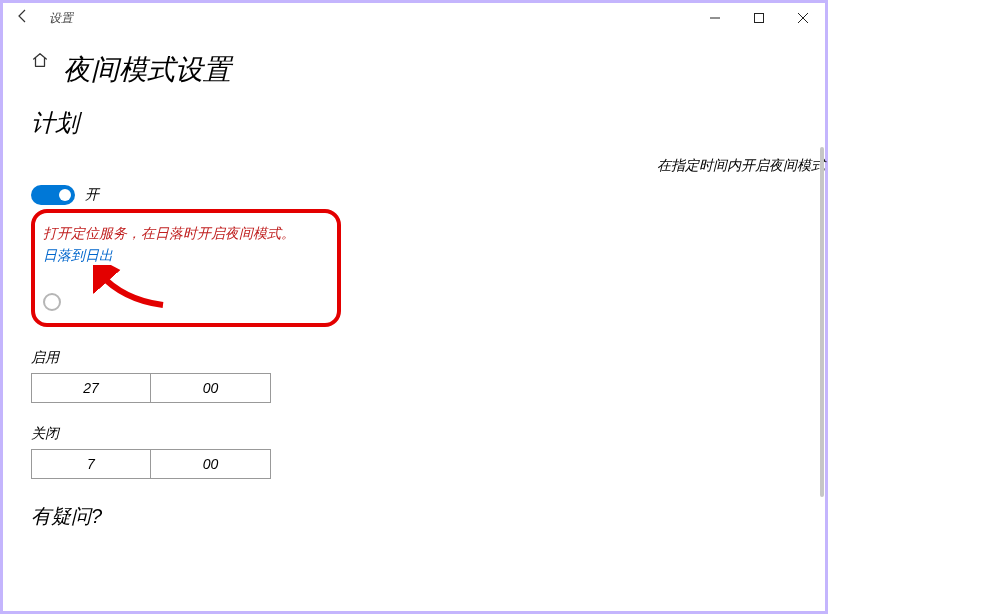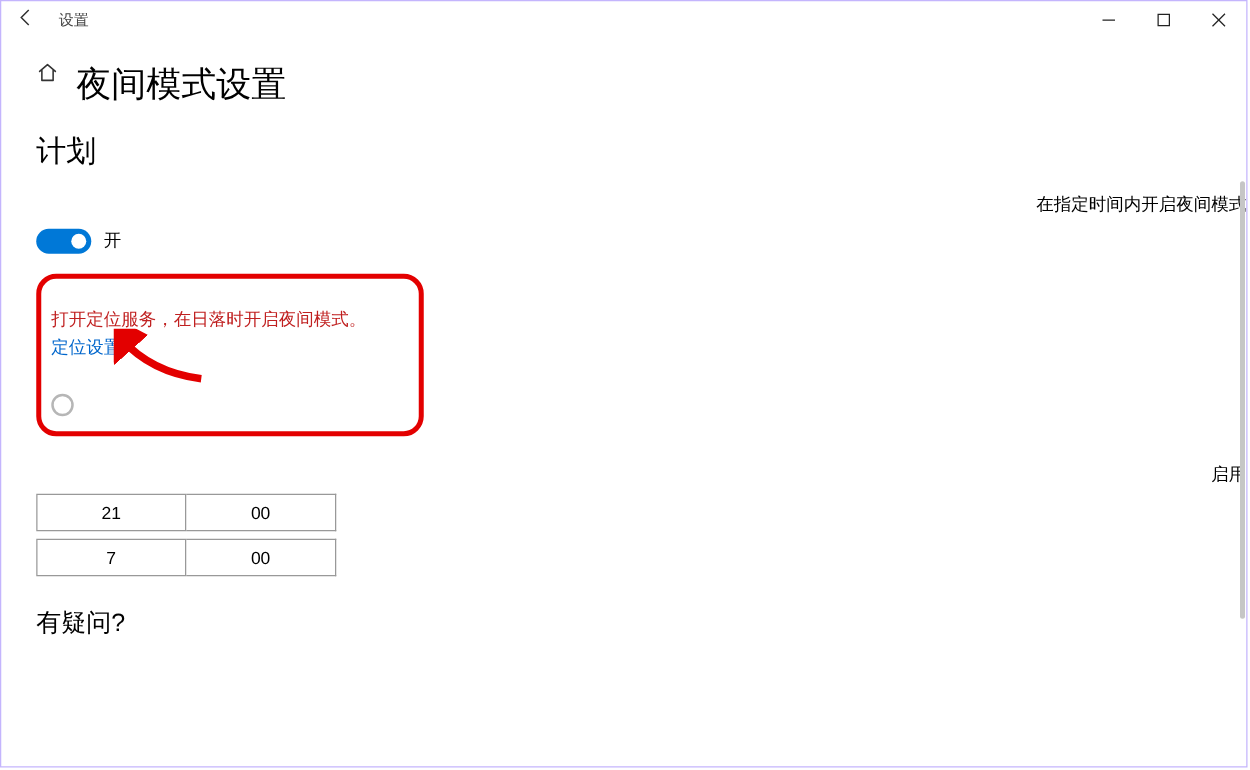--- a/index.html
+++ b/index.html
@@ -7,25 +7,26 @@
     padding: 0;
     width: 1000px;
     height: 616px;
     font-family: "Microsoft YaHei", "Segoe UI", sans-serif;
     background: #fff;
     color: #000;
     overflow: hidden;
     position: relative;
   }
   .window-outer {
-    border: 1px solid #c4b5fd;
-    width: 998px;
+    border: 3px solid #c4b5fd;
+    width: 828px;
     height: 614px;
     position: relative;
     box-sizing: border-box;
+    font-style: italic;
   }
 
   
   .titlebar {
     height: 30px;
     display: flex;
     align-items: center;
     font-size: 12px;
     color: #444;
   }
@@ -97,22 +98,22 @@
     position: absolute;
     top: 4px; right: 4px;
   }
   .toggle-label { font-size: 14px; }
 
   
   .callout {
     border: 4px solid #e30000;
     border-radius: 16px;
     width: 310px;
-    padding: 22px 12px 12px 8px;
-    margin-top: 16px;
+    padding: 10px 12px 12px 8px;
+    margin-top: 4px;
     position: relative;
     box-sizing: border-box;
   }
   .warn-text {
     color: #c02020;
     font-size: 14px;
     line-height: 20px;
   }
   .link-text {
     color: #0066cc;
@@ -150,21 +151,20 @@
     display: flex;
     align-items: center;
     gap: 8px;
     margin-top: 14px;
     margin-left: 4px;
   }
 
   .field-label {
     font-size: 14px;
     margin-top: 22px;
-    text-align: right;
   }
 
   .time-boxes {
     display: flex;
     margin-top: 6px;
   }
   .time-box {
     width: 120px;
     height: 30px;
     border: 1px solid #999;
@@ -249,34 +249,35 @@
 
     <div class="toggle-row">
       <div class="toggle">
           <div class="knob"></div>
         </div>
       <span class="toggle-label">开</span>
     </div>
 
     <div class="callout">
       <div class="warn-text">打开定位服务，在日落时开启夜间模式。</div>
-      <span class="link-text">定位设置</span>
+      <span class="link-text">日落到日出</span>
 
       <div class="radio-row">
         <span class="radio-circle"></span>
       </div>
     </div>
 
 
     <div class="field-label">启用</div>
     <div class="time-boxes">
-      <div class="time-box">21</div>
+      <div class="time-box">27</div>
       <div class="time-box">00</div>
     </div>
 
+    <div class="field-label">关闭</div>
     <div class="time-boxes">
       <div class="time-box">7</div>
       <div class="time-box">00</div>
     </div>
 
     <div class="footer-q">有疑问?</div>
 
     <svg class="arrow-overlay" width="80" height="50">
       <defs>
         <marker id="ah" markerWidth="10" markerHeight="10" refX="2" refY="3" orient="auto">

